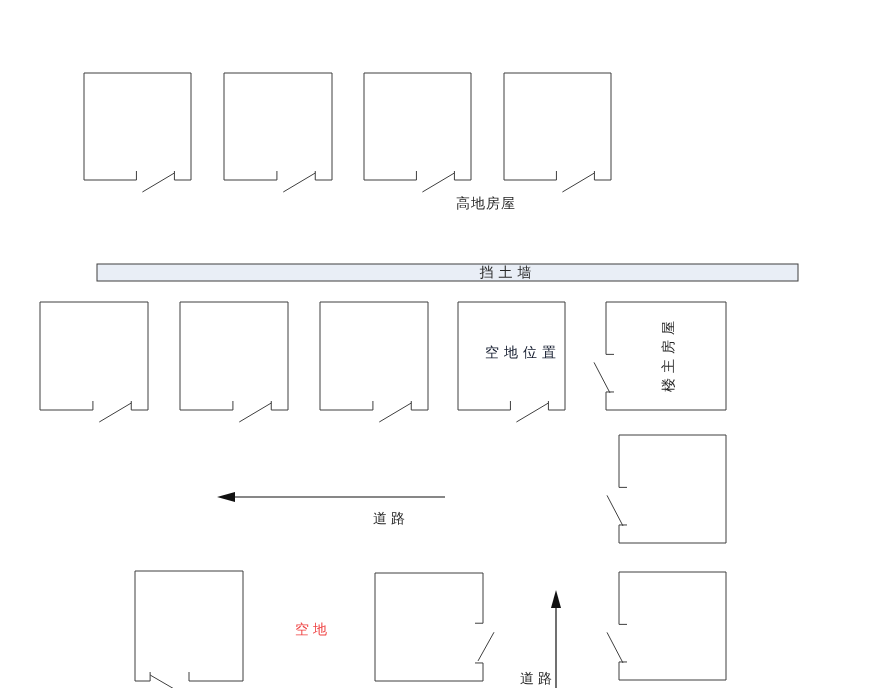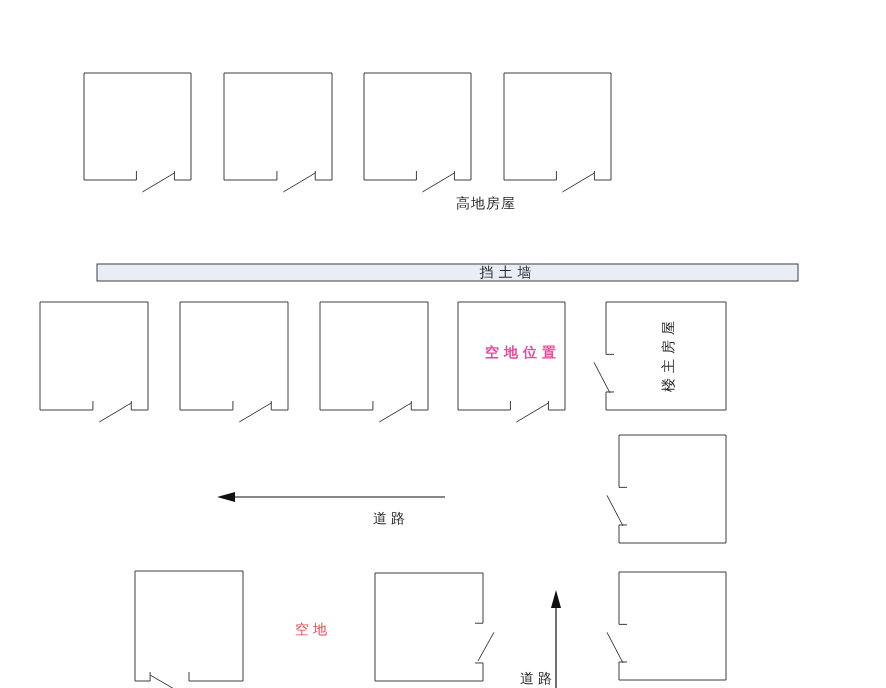--- a/index.html
+++ b/index.html
@@ -58,21 +58,21 @@
       <line x1="445" y1="449" x2="232" y2="449" stroke="#111111" stroke-width="1.2"></line>
       <polygon points="217,449 235,444 235,454" fill="#111111"></polygon>
       <line x1="556" y1="688" x2="556" y2="557" stroke="#111111" stroke-width="1.2"></line>
       <polygon points="556,542 561,560 551,560" fill="#111111"></polygon>
     </svg>
 
   <div class="lbl" style="left: 486px; top: 155px; color: rgb(38, 38, 38); letter-spacing: 1px; transform: translate(-50%, -50%);">高地房屋</div>
 
   <div class="lbl" style="left: 508px; top: 224px; color: rgb(38, 38, 38); letter-spacing: 5px; transform: translate(-50%, -50%); text-align: right;">挡土墙</div>
 
-  <div class="lbl" style="left: 523px; top: 304px; color: #ec4899; letter-spacing: 5px; transform: translate(-50%, -50%); font-weight: bold;">空地位置</div>
+  <div class="lbl" style="left: 523px; top: 304px; color: #0f172a; letter-spacing: 5px; transform: translate(-50%, -50%);">空地位置</div>
 
   <div class="lbl" style="left: 668px; top: 306px; color: rgb(38, 38, 38); letter-spacing: 5px; transform: translate(-50%, -50%) rotate(-90deg);">楼主房屋</div>
 
   <div class="lbl" style="left: 391px; top: 470px; color: rgb(38, 38, 38); letter-spacing: 4px; transform: translate(-50%, -50%);">道路</div>
 
   <div class="lbl" style="left: 313px; top: 581px; color: #ef4444; letter-spacing: 4px; transform: translate(-50%, -50%);">空地</div>
 
   <div class="lbl" style="left: 538px; top: 630px; color: rgb(38, 38, 38); letter-spacing: 4px; transform: translate(-50%, -50%);">道路</div>
 </div>
 

